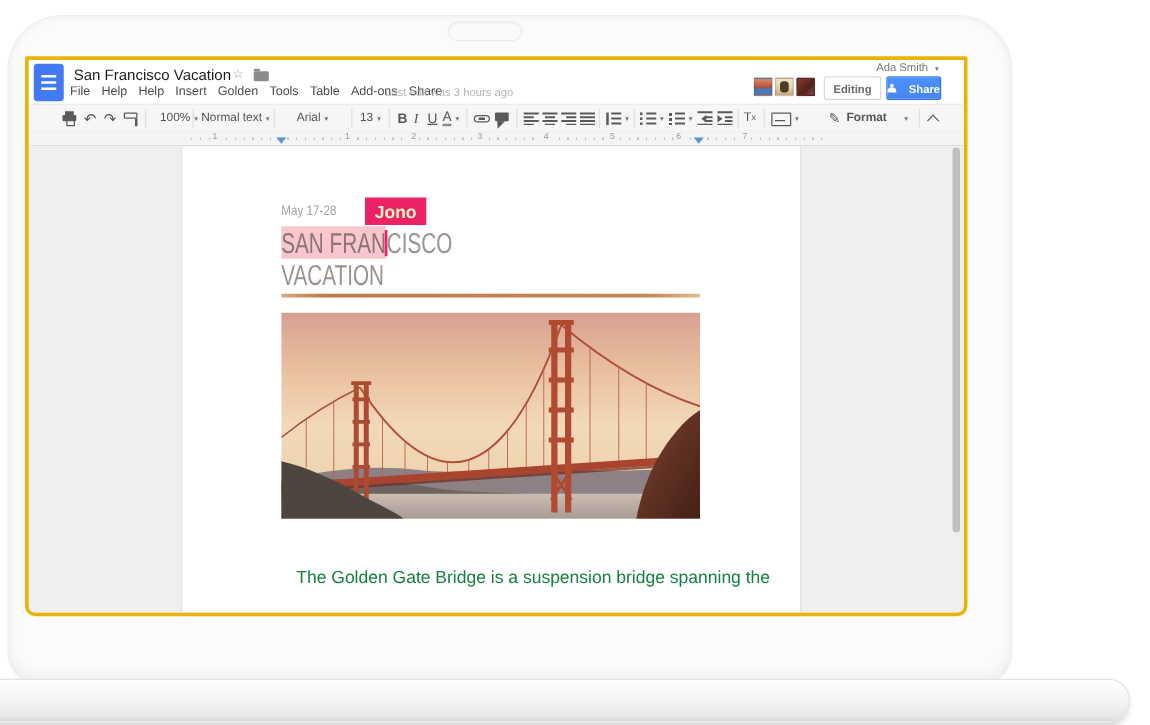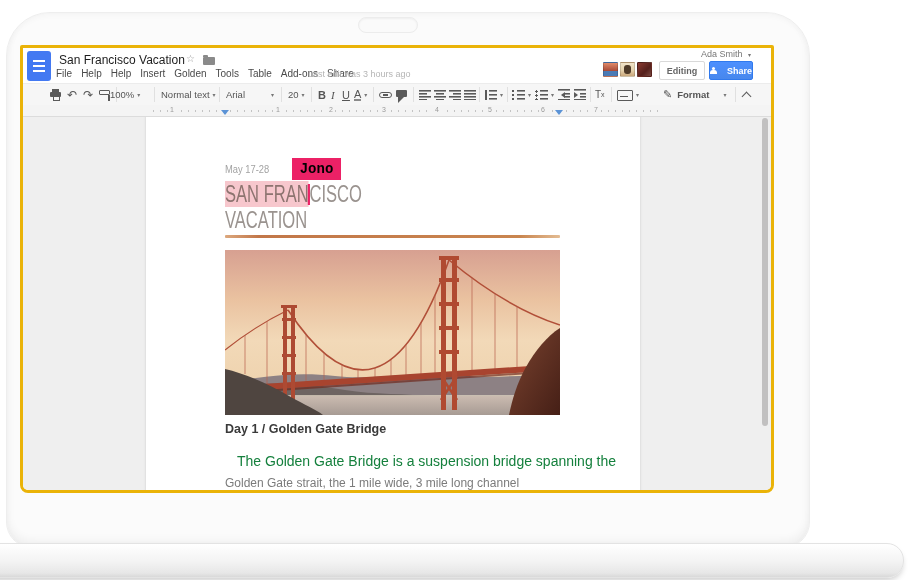--- a/index.html
+++ b/index.html
@@ -105,21 +105,21 @@
   .rnum{position:absolute;top:1px;font-size:7px;color:#9a9a9a;transform:translateX(-50%);background:#f4f4f4;padding:0 2px;}
   .marker{position:absolute;top:5px;width:0;height:0;border:4px solid transparent;border-top:5px solid #5b93d6;transform:translateX(-50%);}
 
   
   .canvas{position:absolute;left:0;top:69px;width:748px;height:373px;background:#efefef;overflow:hidden;}
   .scrollbar{position:absolute;left:739px;top:70px;width:6px;height:308px;background:#c1c0c0;border-radius:3px;}
   .page{position:absolute;left:122px;top:-1px;width:494px;height:480px;background:#fff;
     border:1px solid #e2e2e2;box-shadow:0 0 2px rgba(0,0,0,.06);}
   .doc-date{position:absolute;left:79px;top:46px;font-size:11px;color:#a3a3a3;transform:scaleX(.85);transform-origin:0 0;}
   .collab-flag{position:absolute;left:146px;top:41px;width:49px;height:22px;background:#ec2166;
-    color:#000000;font-weight:bold;font-size:14px;display:flex;align-items:center;justify-content:center;font-family:Liberation Mono, monospace;}
+    color:#fef9c3;font-weight:bold;font-size:14px;display:flex;align-items:center;justify-content:center;}
   .doc-title{position:absolute;left:79px;top:64px;font-size:23px;line-height:26px;color:#9a938f;
     transform:scaleX(.72);transform-origin:0 0;white-space:nowrap;}
   .hl{background:#f7c7cd;color:#8d7470;}
   .caret-line{display:inline-block;width:3px;height:21px;background:#ec2166;vertical-align:-3px;margin:0 -1px;}
   .doc-rule{position:absolute;left:79px;top:118px;width:335px;height:3px;
     background:linear-gradient(90deg,#dca87e,#c27749 10%,#c9854f 88%,#e3bc93);border-radius:1px;}
   .doc-photo{position:absolute;left:79px;top:133px;width:335px;height:165px;}
   .doc-heading{position:absolute;left:79px;top:305px;font-size:12.5px;font-weight:bold;color:#3a3a3a;}
   .doc-para1{position:absolute;left:79px;top:336px;font-size:14px;color:#15803d;margin-left:12px;}
   .doc-para2{position:absolute;left:79px;top:359px;font-size:12px;color:#7b7b7b;}
@@ -177,37 +177,37 @@
       <div class="tb" style="left:44px">
           <span class="glyph">↶</span>
         </div>
       <div class="tb" style="left:60px">
           <span class="glyph">↷</span>
         </div>
       <div class="tb" style="left:76px">
           <span class="ic i-paint"></span>
         </div>
       <div class="sep" style="left:93px"></div>
-      <div class="tb" style="left:87px">
+      <div class="tb" style="left:105px">
           <span>100%</span>
           <span class="caret">▾</span>
         </div>
       <div class="sep" style="left:131px"></div>
       <div class="tb" style="left:138px">
           <span>Normal text</span>
           <span class="caret">▾</span>
         </div>
       <div class="sep" style="left:196px"></div>
-      <div class="tb" style="left:203px;width:48px;justify-content:space-between">
+      <div class="tb" style="left:203px;width:48px;justify-content:center">
           <span>Arial</span>
           <span class="caret">▾</span>
         </div>
       <div class="sep" style="left:258px"></div>
       <div class="tb" style="left:265px">
-          <span>20</span>
+          <span>13</span>
           <span class="caret">▾</span>
         </div>
       <div class="sep" style="left:288px"></div>
       <div class="tb bold" style="left:295px">B</div>
       <div class="tb ital" style="left:308px">I</div>
       <div class="tb und" style="left:319px">U</div>
       <div class="tb" style="left:331px">
           <span class="colA">A</span>
           <span class="caret">▾</span>
         </div>
@@ -347,22 +347,20 @@
               <rect x="214" y="28" width="20" height="4"></rect>
             <rect x="214" y="52" width="20" height="4"></rect>
               <rect x="214" y="76" width="20" height="4"></rect>
             <rect x="214" y="100" width="20" height="4"></rect>
           </g>
           <path d="M216,126L232,150M232,126L216,150" stroke="#b04a31" stroke-width="2.5"></path>
           <path d="M0,165 L0,119 C18,123 42,133 64,146 C80,155 92,160 98,165 Z" fill="#4f4540"></path>
           <path d="M335,165 L284,165 C287,150 292,133 301,117 C310,101 322,86 335,78 Z" fill="url(#g-cliff)"></path>
         </svg>
 
-        <div class="doc-heading">Day 1 / Golden Gate Bridge</div>
         <div class="doc-para1">The Golden Gate Bridge is a suspension bridge spanning the</div>
-        <div class="doc-para2">Golden Gate strait, the 1 mile wide, 3 mile long channel</div>
       </div>
     </div>
     <div class="scrollbar"></div>
   </div>
 
   <div class="base"></div>
 </div>
 
 </body></html>

